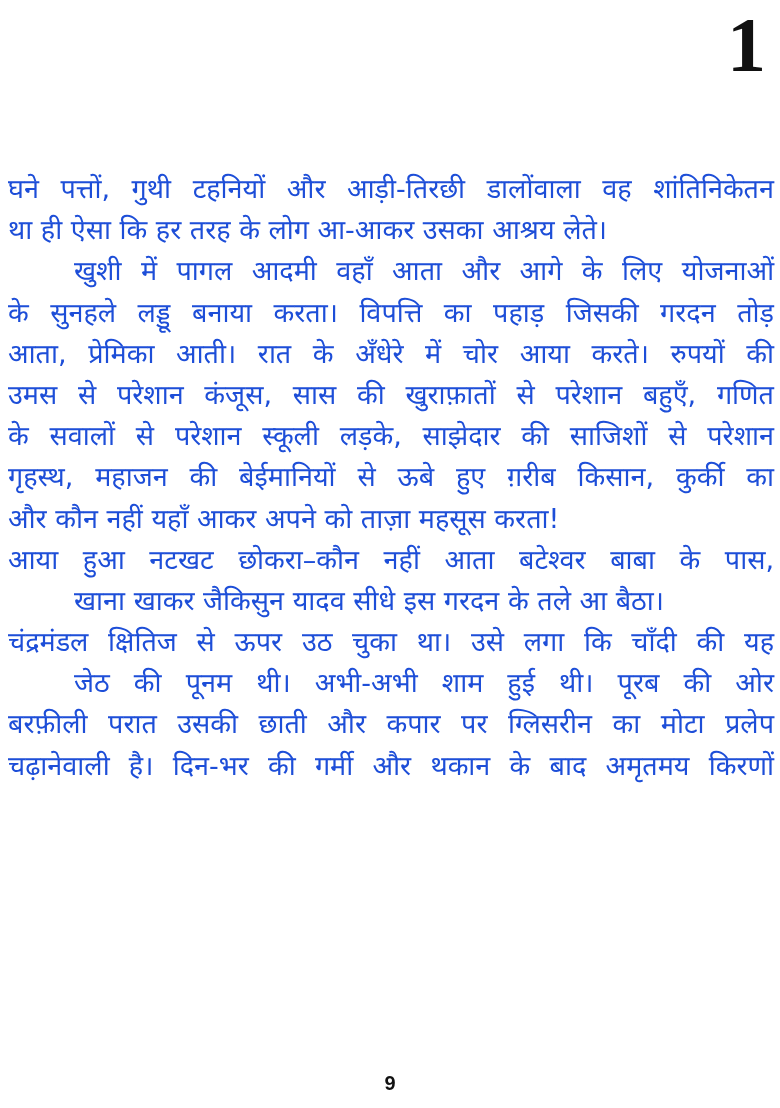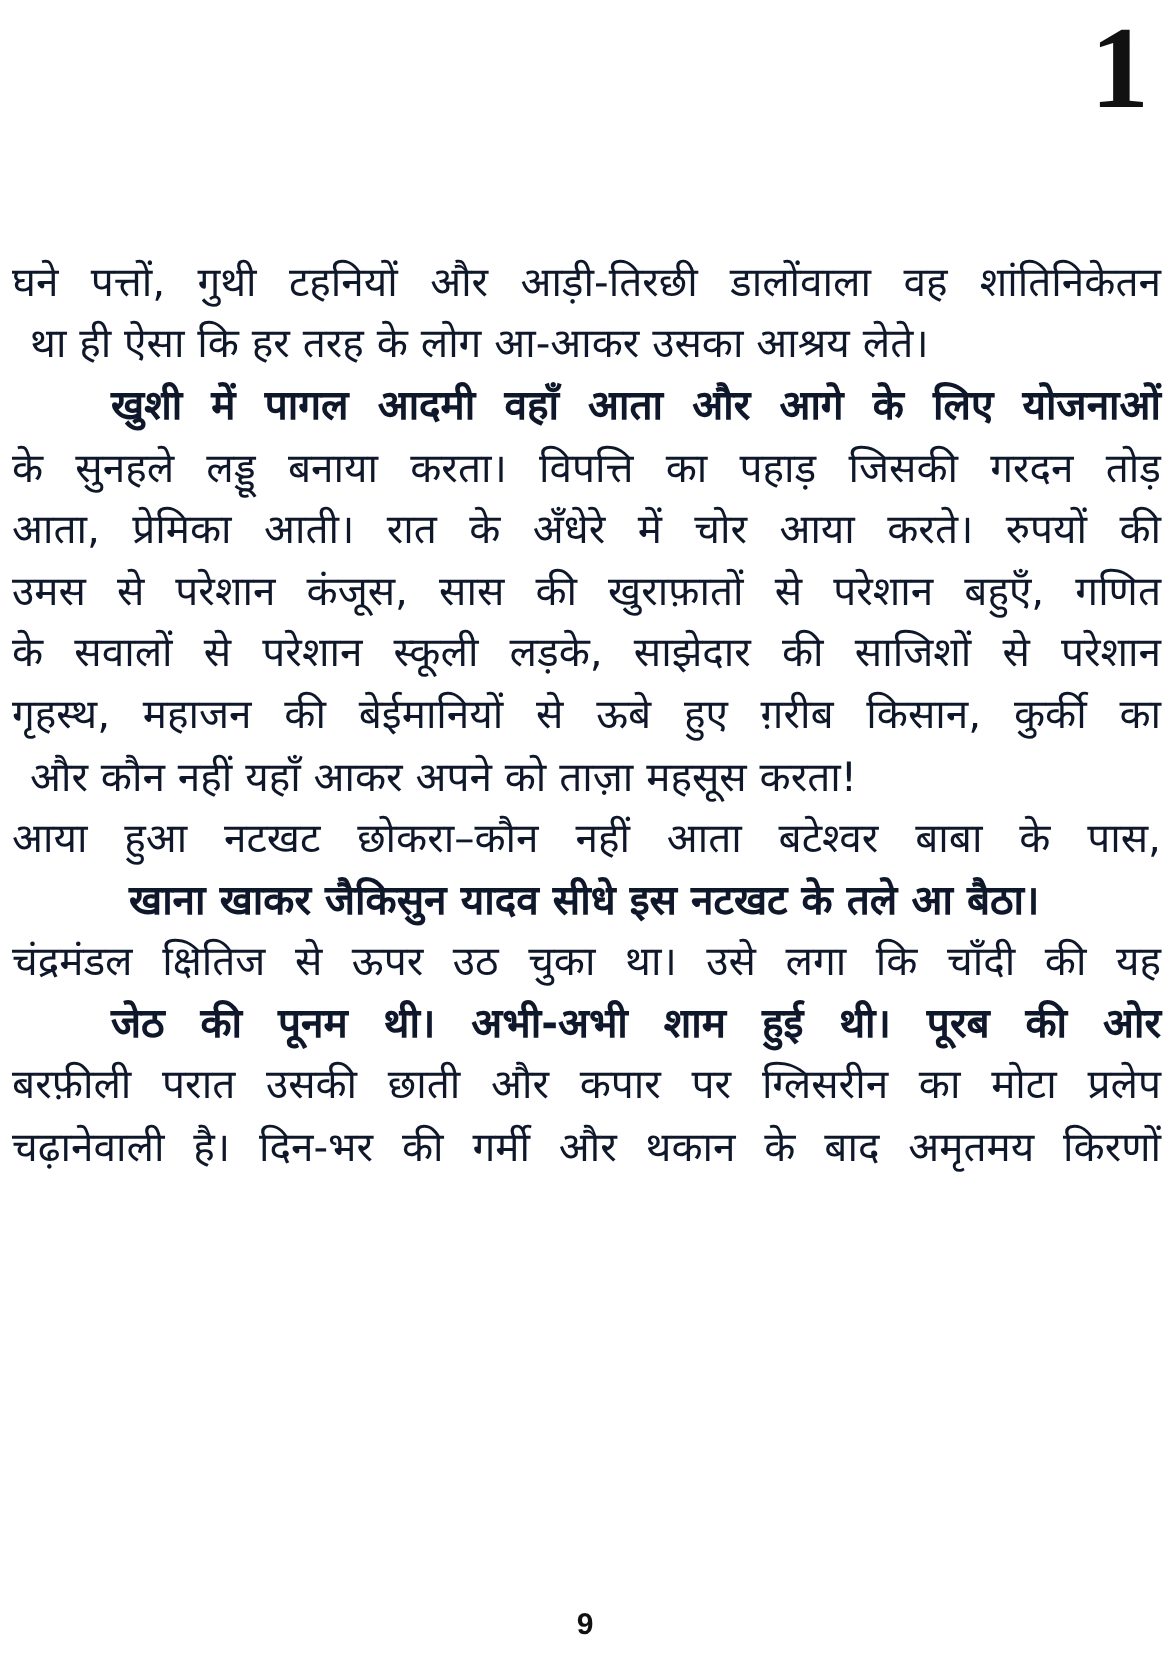--- a/index.html
+++ b/index.html
@@ -5,25 +5,25 @@
   html, body { margin: 0; padding: 0; background: #ffffff; }
   body { width: 780px; height: 1108px; position: relative; overflow: hidden; color: #111; }
   .chapter-number {
     position: absolute; top: 6px; right: 14px;
     font-family: "Liberation Serif", "DejaVu Serif", serif;
     font-size: 78px; font-weight: bold; line-height: 1; color: #111;
   }
   .body-text {
     position: absolute; top: 168px; left: 8px; width: 766px;
     font-family: "DejaVu Sans", "Liberation Sans", sans-serif;
-    font-size: 27px; line-height: 41.2px; color: #0f172a;
+    font-size: 27px; line-height: 41.2px; color: #1d4ed8;
   }
   .line { display: block; white-space: nowrap; text-align: justify; text-align-last: justify; height: 41.2px; overflow: visible; }
-  .line.last { text-align-last: left; margin-left: 12px; }
-  .line.indent { padding-left: 66px; font-weight: bold; }
+  .line.last { text-align-last: left; }
+  .line.indent { padding-left: 66px; }
   .page-number {
     position: absolute; top: 1072px; left: 0; width: 780px; text-align: center;
     font-family: "Liberation Sans", "DejaVu Sans", sans-serif;
     font-size: 20px; font-weight: bold; color: #111;
   }
 </style>
 </head>
 <body>
 
 <div class="chapter-number">1</div>
@@ -32,20 +32,20 @@
   <span class="line">घने पत्तों, गुथी टहनियों और आड़ी-तिरछी डालोंवाला वह शांतिनिकेतन</span>
   <span class="line last">था ही ऐसा कि हर तरह के लोग आ-आकर उसका आश्रय लेते।</span>
   <span class="line indent">खुशी में पागल आदमी वहाँ आता और आगे के लिए योजनाओं</span>
   <span class="line">के सुनहले लड्डू बनाया करता। विपत्ति का पहाड़ जिसकी गरदन तोड़</span>
   <span class="line">आता, प्रेमिका आती। रात के अँधेरे में चोर आया करते। रुपयों की</span>
   <span class="line">उमस से परेशान कंजूस, सास की खुराफ़ातों से परेशान बहुएँ, गणित</span>
   <span class="line">के सवालों से परेशान स्कूली लड़के, साझेदार की साजिशों से परेशान</span>
   <span class="line">गृहस्थ, महाजन की बेईमानियों से ऊबे हुए ग़रीब किसान, कुर्की का</span>
   <span class="line last">और कौन नहीं यहाँ आकर अपने को ताज़ा महसूस करता!</span>
   <span class="line">आया हुआ नटखट छोकरा–कौन नहीं आता बटेश्वर बाबा के पास,</span>
-  <span class="line indent last">खाना खाकर जैकिसुन यादव सीधे इस नटखट के तले आ बैठा।</span>
+  <span class="line indent last">खाना खाकर जैकिसुन यादव सीधे इस गरदन के तले आ बैठा।</span>
   <span class="line">चंद्रमंडल क्षितिज से ऊपर उठ चुका था। उसे लगा कि चाँदी की यह</span>
   <span class="line indent">जेठ की पूनम थी। अभी-अभी शाम हुई थी। पूरब की ओर</span>
   <span class="line">बरफ़ीली परात उसकी छाती और कपार पर ग्लिसरीन का मोटा प्रलेप</span>
   <span class="line">चढ़ानेवाली है। दिन-भर की गर्मी और थकान के बाद अमृतमय किरणों</span>
 </div>
 
 <div class="page-number">9</div>
 
 </body></html>

